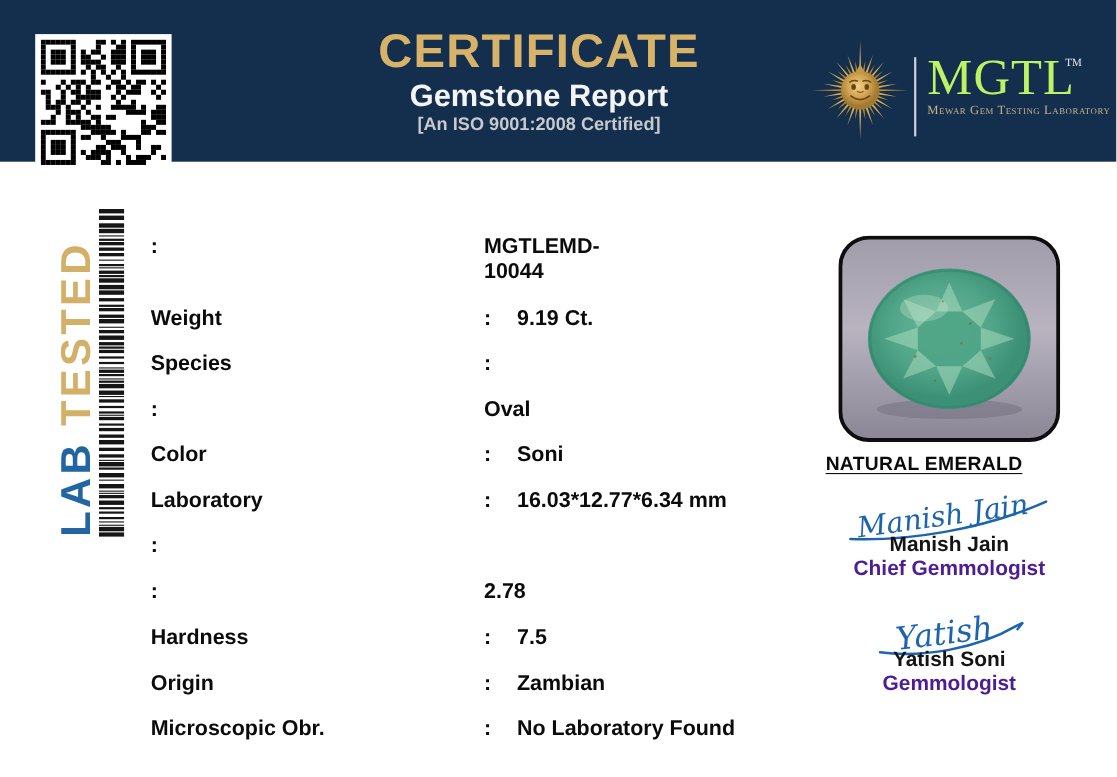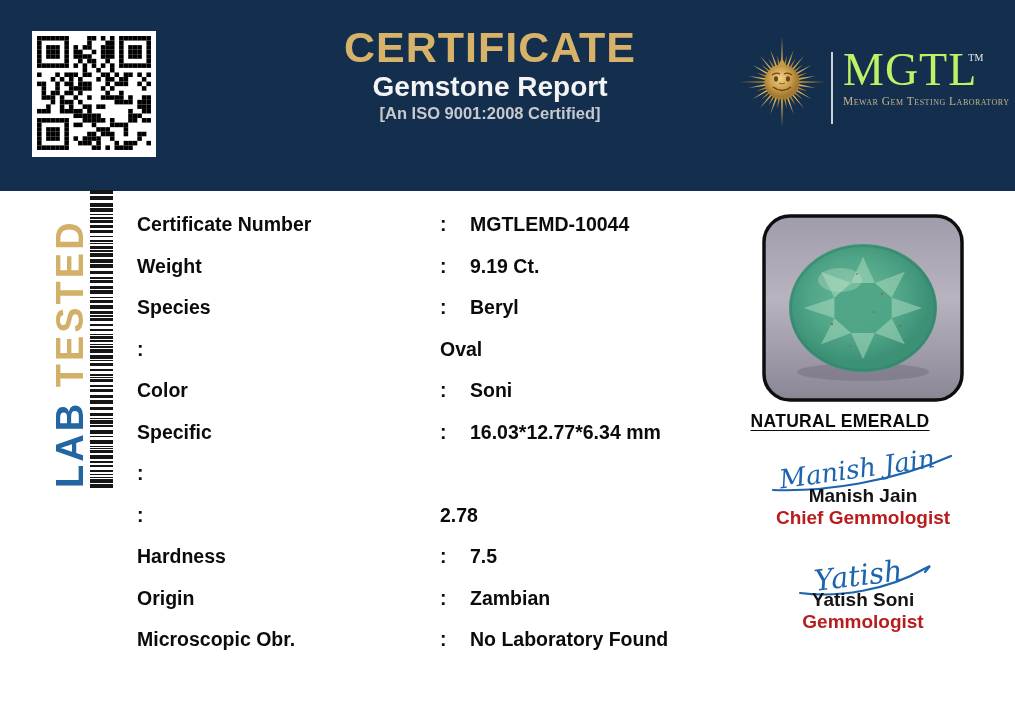--- a/index.html
+++ b/index.html
@@ -1,21 +1,21 @@
 <!DOCTYPE html>
 <html><head>
 <meta charset="utf-8">
 <style>
   html,body{margin:0;padding:0;}
   body{width:1015px;height:706px;background:#ffffff;position:relative;overflow:hidden;
        font-family:"Liberation Sans", sans-serif;}
   .cert{position:absolute;inset:0;background:#ffffff;}
 
   
-  .header{position:absolute;left:0;top:0;width:1015px;height:191px;background:#142f4e;}
+  .header{position:absolute;left:0;top:0;width:1015px;height:147px;background:#142f4e;}
   .qr-box{position:absolute;left:32px;top:31px;width:124px;height:126px;background:#ffffff;
           padding:5px;box-sizing:border-box;}
   .qr-box svg{display:block;width:114px;height:116px;}
   .header-center{position:absolute;left:188px;top:24px;width:604px;text-align:center;color:#fff;}
   .h-title{font-size:43px;font-weight:bold;letter-spacing:1px;color:#d7b269;line-height:46px;}
   .h-sub{font-size:28px;font-weight:bold;color:#f4f4f4;line-height:31px;margin-top:1px;}
   .h-iso{font-size:16.5px;font-weight:bold;color:#c7c9cc;line-height:20px;margin-top:1px;}
   .h-reg{font-size:19px;font-weight:bold;font-style:italic;color:#ffffff;line-height:22px;
          max-width:460px;margin:8px auto 0 auto;}
 
@@ -49,21 +49,21 @@
   .gem-card{position:absolute;left:762px;top:214px;width:202px;height:188px;}
   .gem-card svg{display:block;}
   .gem-caption{position:absolute;left:729px;top:411px;width:222px;text-align:center;
                font-size:17.5px;font-weight:bold;color:#0b0b0b;letter-spacing:0.3px;
                text-decoration:underline;text-underline-offset:3px;}
   .sig-block{position:absolute;width:230px;text-align:center;}
   .sig-1{left:748px;top:443px;}
   .sig-2{left:748px;top:549px;}
   .sig-svg{display:block;margin:0 auto -12px auto;}
   .sig-name{font-size:19px;font-weight:bold;color:#141414;line-height:21px;}
-  .sig-title{font-size:19px;font-weight:bold;color:#b91c1c;line-height:21px;margin-top:1px;}
+  .sig-title{font-size:19px;font-weight:bold;color:#4c1d95;line-height:21px;margin-top:1px;}
 </style>
 </head>
 <body>
 
 <div class="cert">
 
   <div class="header">
 
     <div class="qr-box">
       <svg id="qr" viewBox="0 0 112 114">
@@ -514,45 +514,43 @@
       <div style="height:2px;margin-bottom:3px"></div>
       <div style="height:2px;margin-bottom:2px"></div>
       <div style="height:1px;margin-bottom:2px"></div>
       <div style="height:1px;margin-bottom:1px"></div>
       <div style="height:4px;margin-bottom:1px"></div>
       <div style="height:4px;margin-bottom:1px"></div>
     </div>
 
   <div class="report">
     <div class="row">
-      <span>Certificate Number</span>
       <span>:</span>
       <span>MGTLEMD-10044</span>
     </div>
     <div class="row">
       <span>Weight</span>
       <span>:</span>
       <span>9.19 Ct.</span>
     </div>
     <div class="row">
       <span>Species</span>
       <span>:</span>
-      <span>Beryl</span>
     </div>
     <div class="row">
       <span>:</span>
       <span>Oval</span>
     </div>
     <div class="row">
       <span>Color</span>
       <span>:</span>
       <span>Soni</span>
     </div>
     <div class="row">
-      <span>Specific</span>
+      <span>Laboratory</span>
       <span>:</span>
       <span>16.03*12.77*6.34 mm</span>
     </div>
     <div class="row">
       <span>:</span>
     </div>
     <div class="row">
       <span>:</span>
       <span>2.78</span>
     </div>

